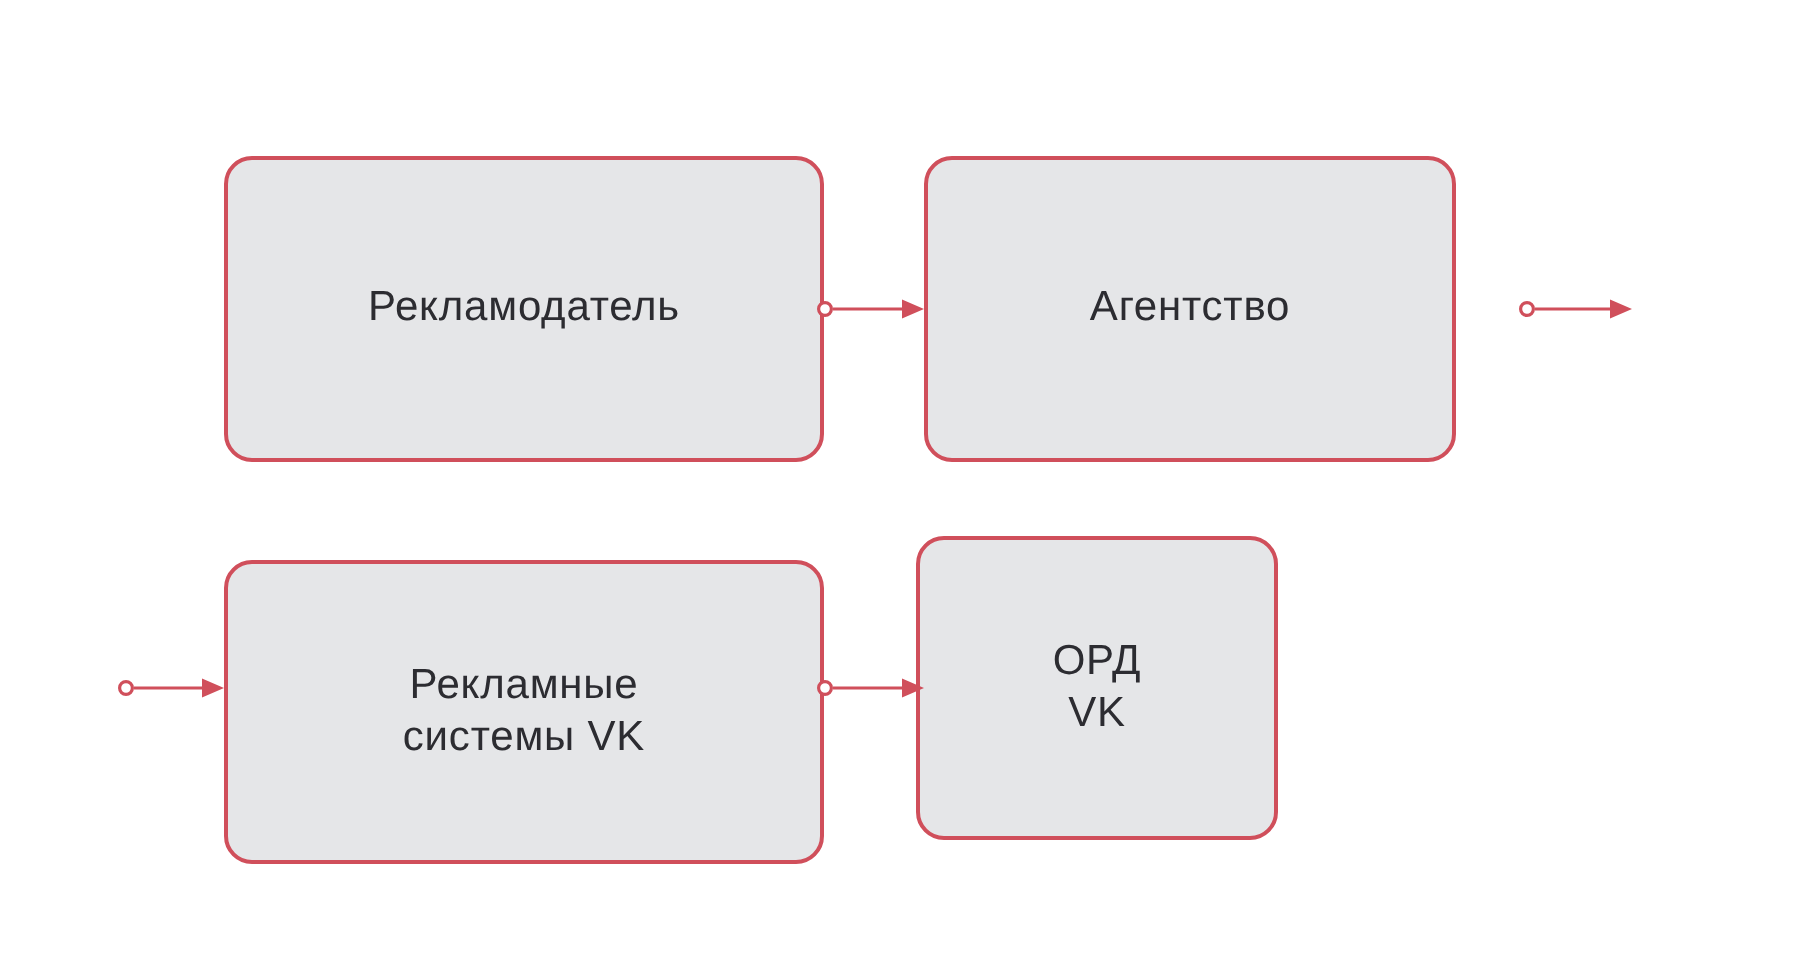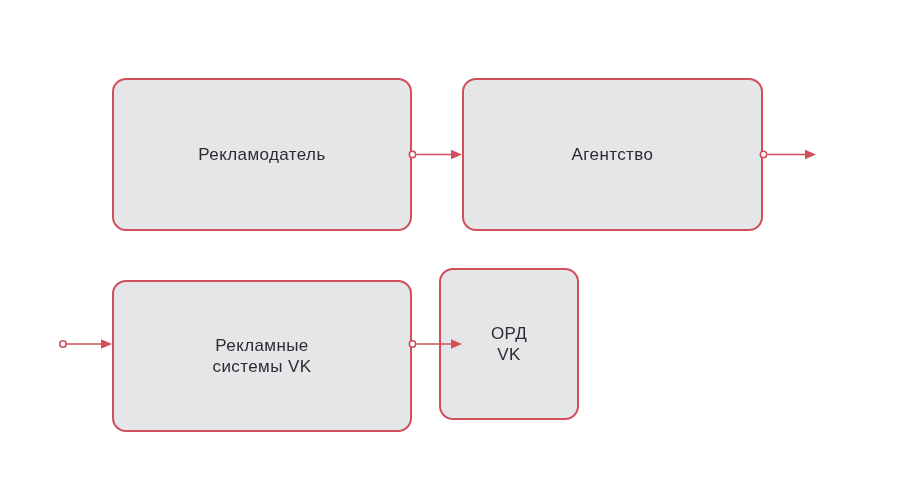--- a/index.html
+++ b/index.html
@@ -21,31 +21,31 @@
   .node {
     position: absolute;
     background: var(--node-fill);
     border: 2px solid var(--accent);
     border-radius: 14px;
     display: flex;
     align-items: center;
     justify-content: center;
   }
   .node-label {
-    font-size: 17px;
+    font-size: 21px;
     line-height: 1.24;
     letter-spacing: 0.4px;
     color: var(--text);
     text-align: center;
     white-space: pre-line;
   }
   #node-advertiser { left: 112px; top: 78px;  width: 300px; height: 153px; }
-  #node-agency     { left: 462px; top: 78px;  width: 301px; height: 153px; }
+  #node-agency     { left: 462px; top: 78px;  width: 266px; height: 153px; }
   #node-adsystems  { left: 112px; top: 280px; width: 300px; height: 152px; }
-  #node-ord        { left: 439px; top: 268px; width: 140px; height: 152px; }
+  #node-ord        { left: 458px; top: 268px; width: 181px; height: 152px; }
   .connector-layer {
     position: absolute;
     left: 0; top: 0;
     width: 900px; height: 486px;
     pointer-events: none;
   }
   .connector-layer line    { stroke: var(--accent); stroke-width: 1.6; }
   .connector-layer circle  { fill: #ffffff; stroke: var(--accent); stroke-width: 1.6; }
   .connector-layer polygon { fill: var(--accent); }
 </style>

